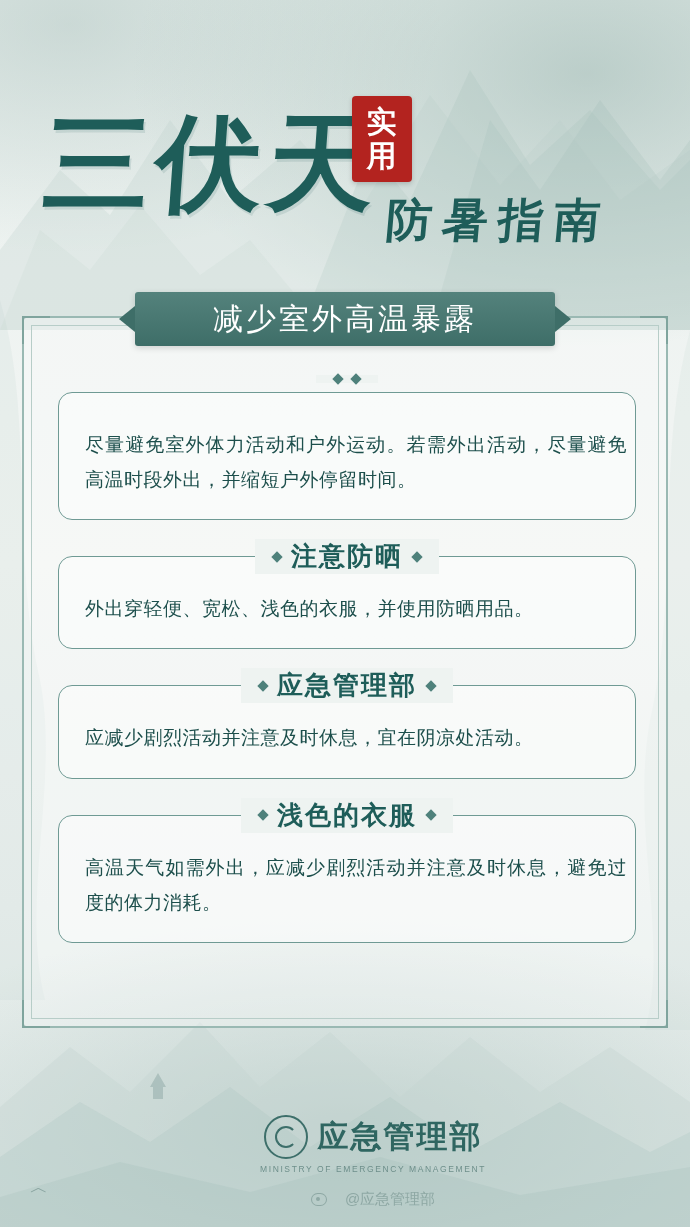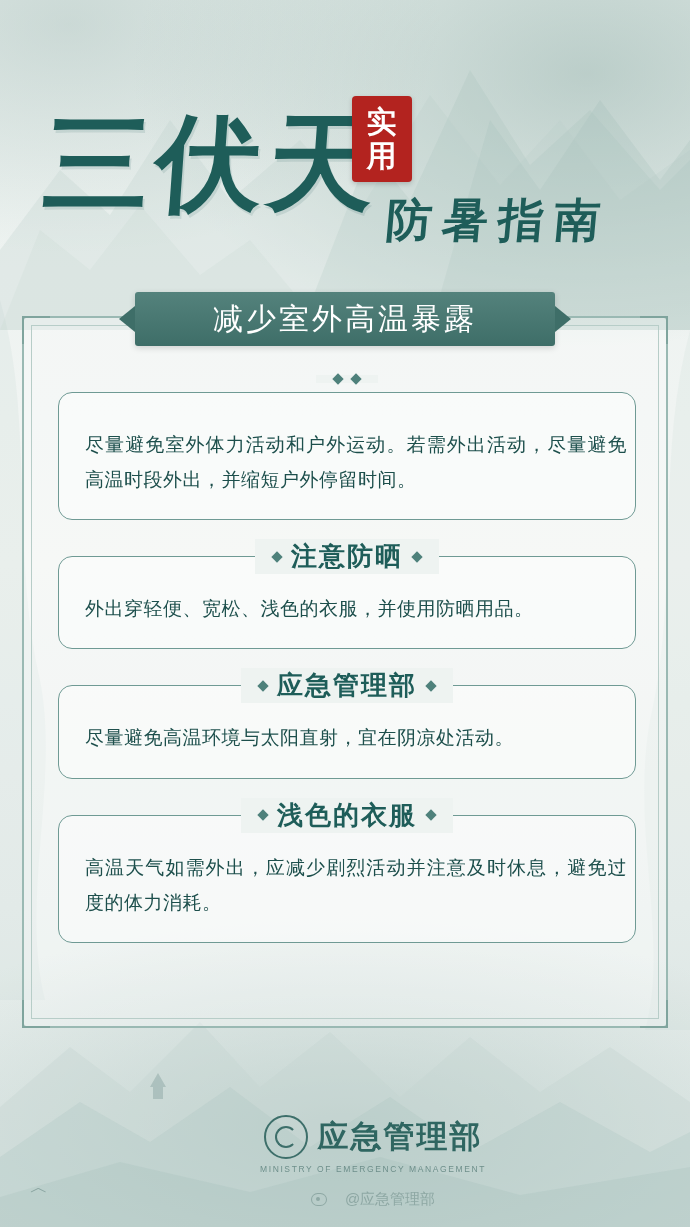--- a/index.html
+++ b/index.html
@@ -367,21 +367,21 @@
         </div>
         <div class="item-title">
           <span class="diamond"></span>
           <span class="label">注意防晒</span>
           <span class="diamond"></span>
         </div>
       </div>
 
       <div class="item">
         <div class="item-box">
-          <div class="item-text">尽量避免高温环境与太阳直射，宜在阴凉处活动。</div>
+          <div class="item-text">应减少剧烈活动并注意及时休息，宜在阴凉处活动。</div>
         </div>
         <div class="item-title">
           <span class="diamond"></span>
           <span class="label">应急管理部</span>
           <span class="diamond"></span>
         </div>
       </div>
 
       <div class="item">
         <div class="item-box">

